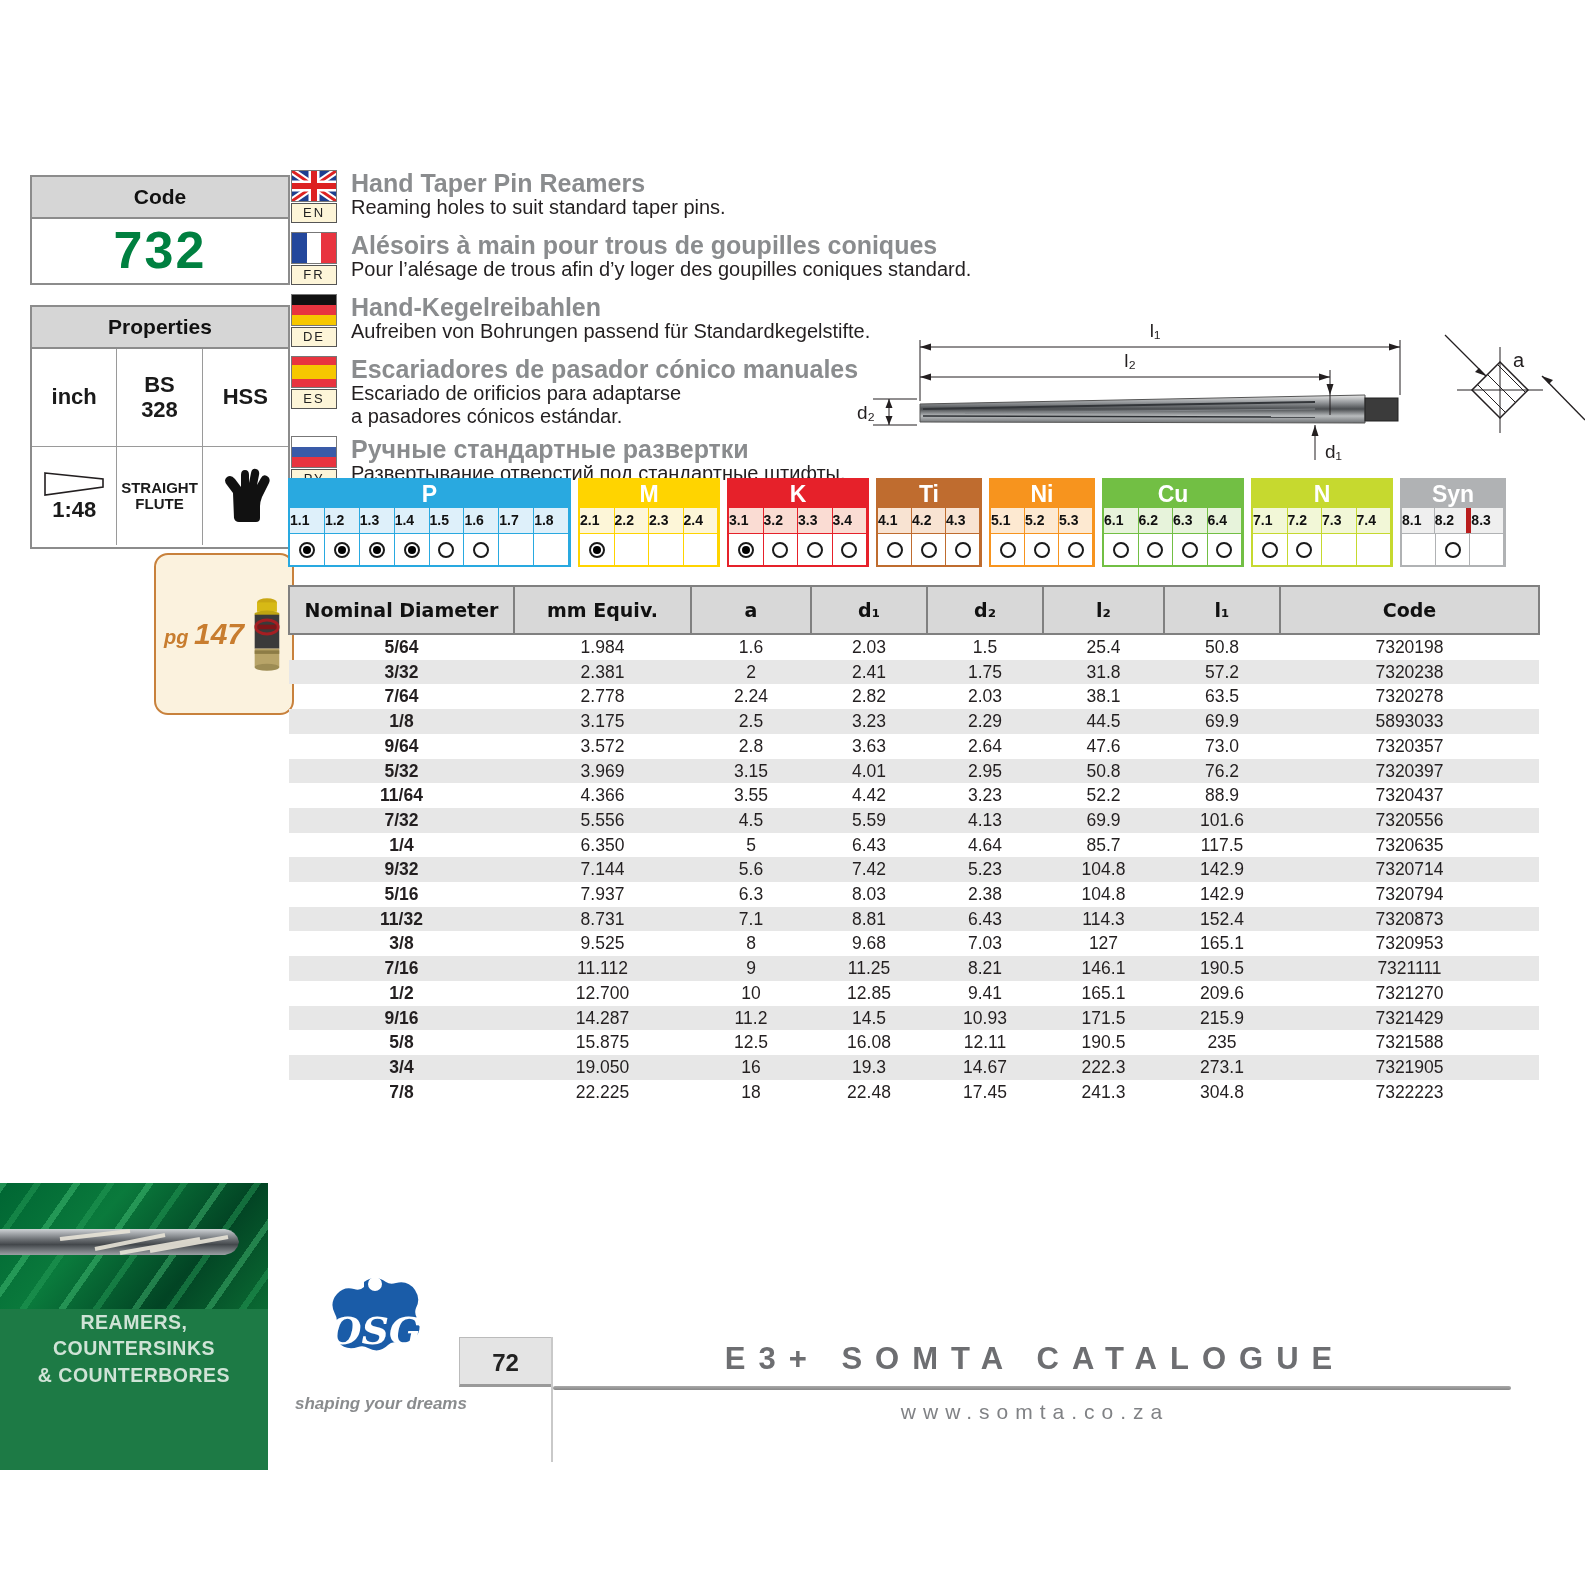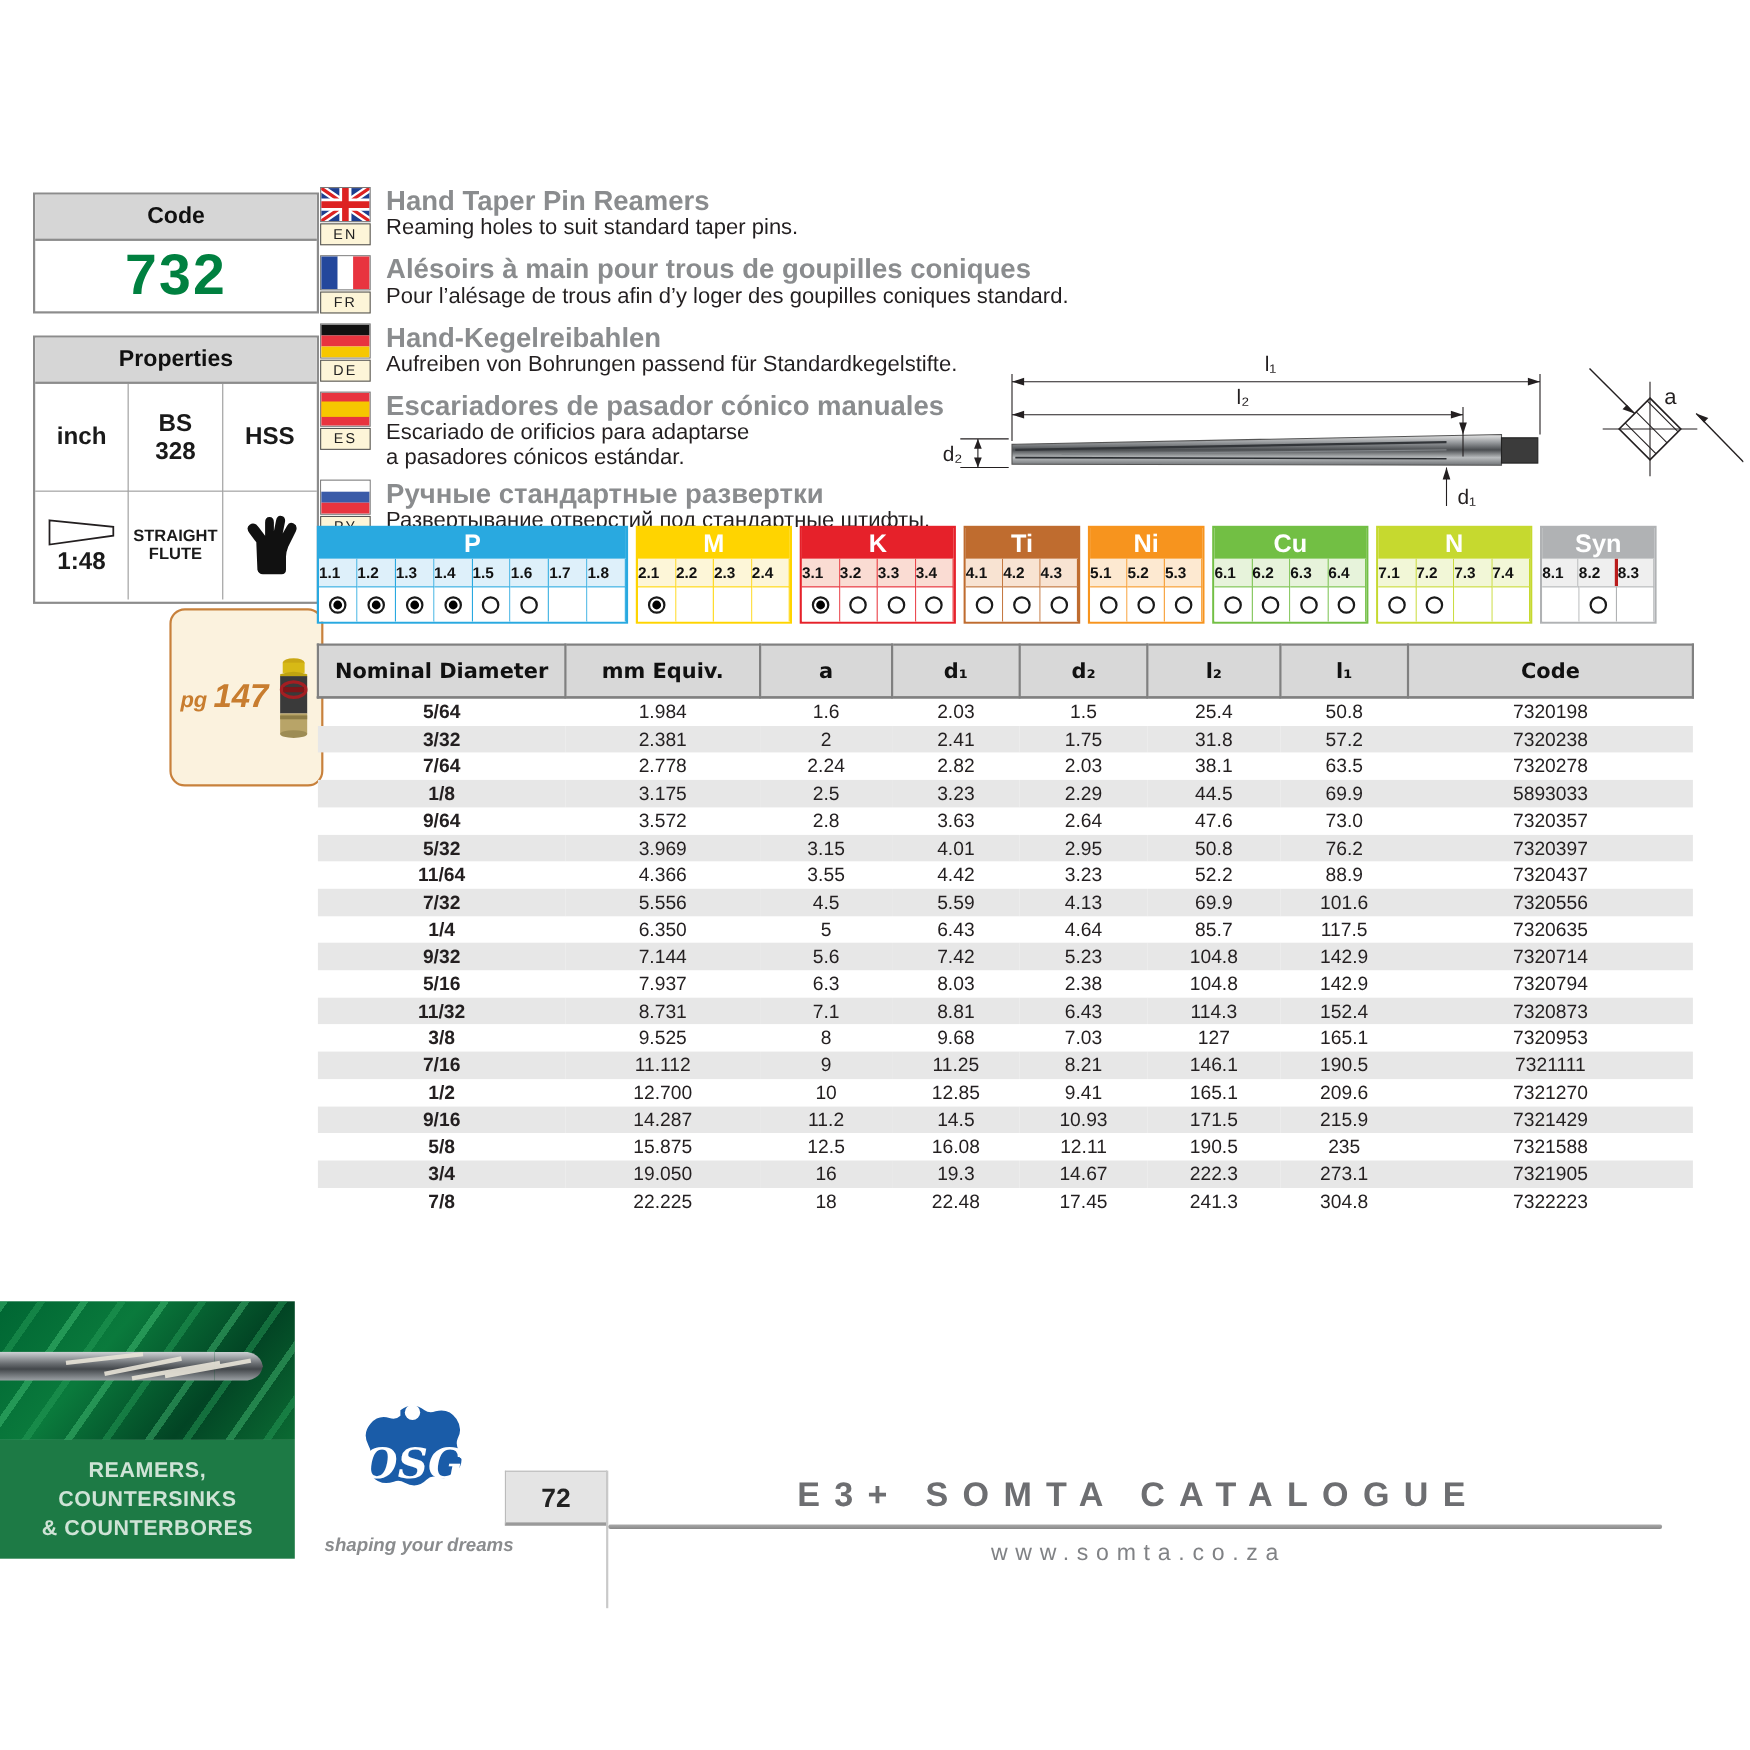--- a/index.html
+++ b/index.html
@@ -51,22 +51,22 @@
   #spec tbody tr:nth-child(even){background:#e7e7e7;}
   #spec td:first-child{font-weight:bold;}
   .subglyph{font-family:"DejaVu Sans",sans-serif;}
   
   #drawing{position:absolute;left:845px;top:295px;}
   
   #photo{position:absolute;left:0;top:1183px;width:268px;height:126px;overflow:hidden;
      background:linear-gradient(130deg,#063,#0a7a3c 35%,#024424 70%,#0b6b33);}
   #photo .streaks{position:absolute;inset:0;
      background:repeating-linear-gradient(125deg,rgba(90,220,140,.35) 0 6px,rgba(0,60,30,0) 6px 28px,rgba(40,160,90,.45) 28px 34px,rgba(0,40,20,0) 34px 60px);}
-  #catpanel{position:absolute;left:0;top:1309px;width:268px;height:108px;background:#1d7a45;
-     display:flex;flex-direction:column;align-items:center;justify-content:center;}
+  #catpanel{position:absolute;left:0;top:1309px;width:268px;height:161px;background:#1d7a45;
+     display:flex;flex-direction:column;align-items:center;}
   #catpanel div{color:#cfe3d6;font-weight:bold;font-size:19.5px;line-height:1.35;text-align:center;letter-spacing:.5px;}
   #osg{position:absolute;left:295px;top:1276px;width:160px;text-align:center;}
   #osg .tag{color:#8a8c8e;font-weight:bold;font-style:italic;font-size:17px;margin-top:2px;white-space:nowrap;}
   #pagebox{position:absolute;left:459px;top:1337px;width:93px;height:50px;background:#e4e4e4;
      border:1px solid #bbb;border-bottom:3px solid #9a9a9a;text-align:center;line-height:50px;
      font-weight:bold;font-size:24px;color:#222;box-sizing:border-box;}
   #pagevline{position:absolute;left:551px;top:1337px;width:2px;height:125px;background:#c9c9c9;}
   #cattitle{position:absolute;left:560px;top:1341px;width:950px;text-align:center;
      font-size:31px;font-weight:bold;color:#6d6e71;letter-spacing:13px;white-space:nowrap;}
   #catrule{position:absolute;left:553px;top:1386px;width:958px;height:4px;
@@ -440,21 +440,21 @@
             <span class="radio"></span>
           </div>
           <div class="mradio" style="border-right:1px solid #c6d92f;border-top:1px solid #c6d92f"></div>
           <div class="mradio" style="border-right:1px solid #c6d92f;border-top:1px solid #c6d92f"></div>
         </div>
       </div>
       <div class="msec" style="width: 106px; border: 2px solid rgb(176, 178, 180);">
         <div class="mhead" style="background:#b0b2b4">Syn</div>
         <div class="mrow">
           <div class="mnum" style="background:#efefef;border-right:1px solid #b0b2b4">8.1</div>
-          <div class="mnum" style="background:#efefef;border-right:3px solid #b91c1c">8.2</div>
+          <div class="mnum" style="background:#efefef;border-right:5px solid #b91c1c">8.2</div>
           <div class="mnum" style="background:#efefef;border-right:1px solid #b0b2b4">8.3</div>
         </div>
         <div class="mrow">
           <div class="mradio" style="border-right:1px solid #b0b2b4;border-top:1px solid #b0b2b4"></div>
           <div class="mradio" style="border-right:1px solid #b0b2b4;border-top:1px solid #b0b2b4">
             <span class="radio"></span>
           </div>
           <div class="mradio" style="border-right:1px solid #b0b2b4;border-top:1px solid #b0b2b4"></div>
         </div>
       </div>

